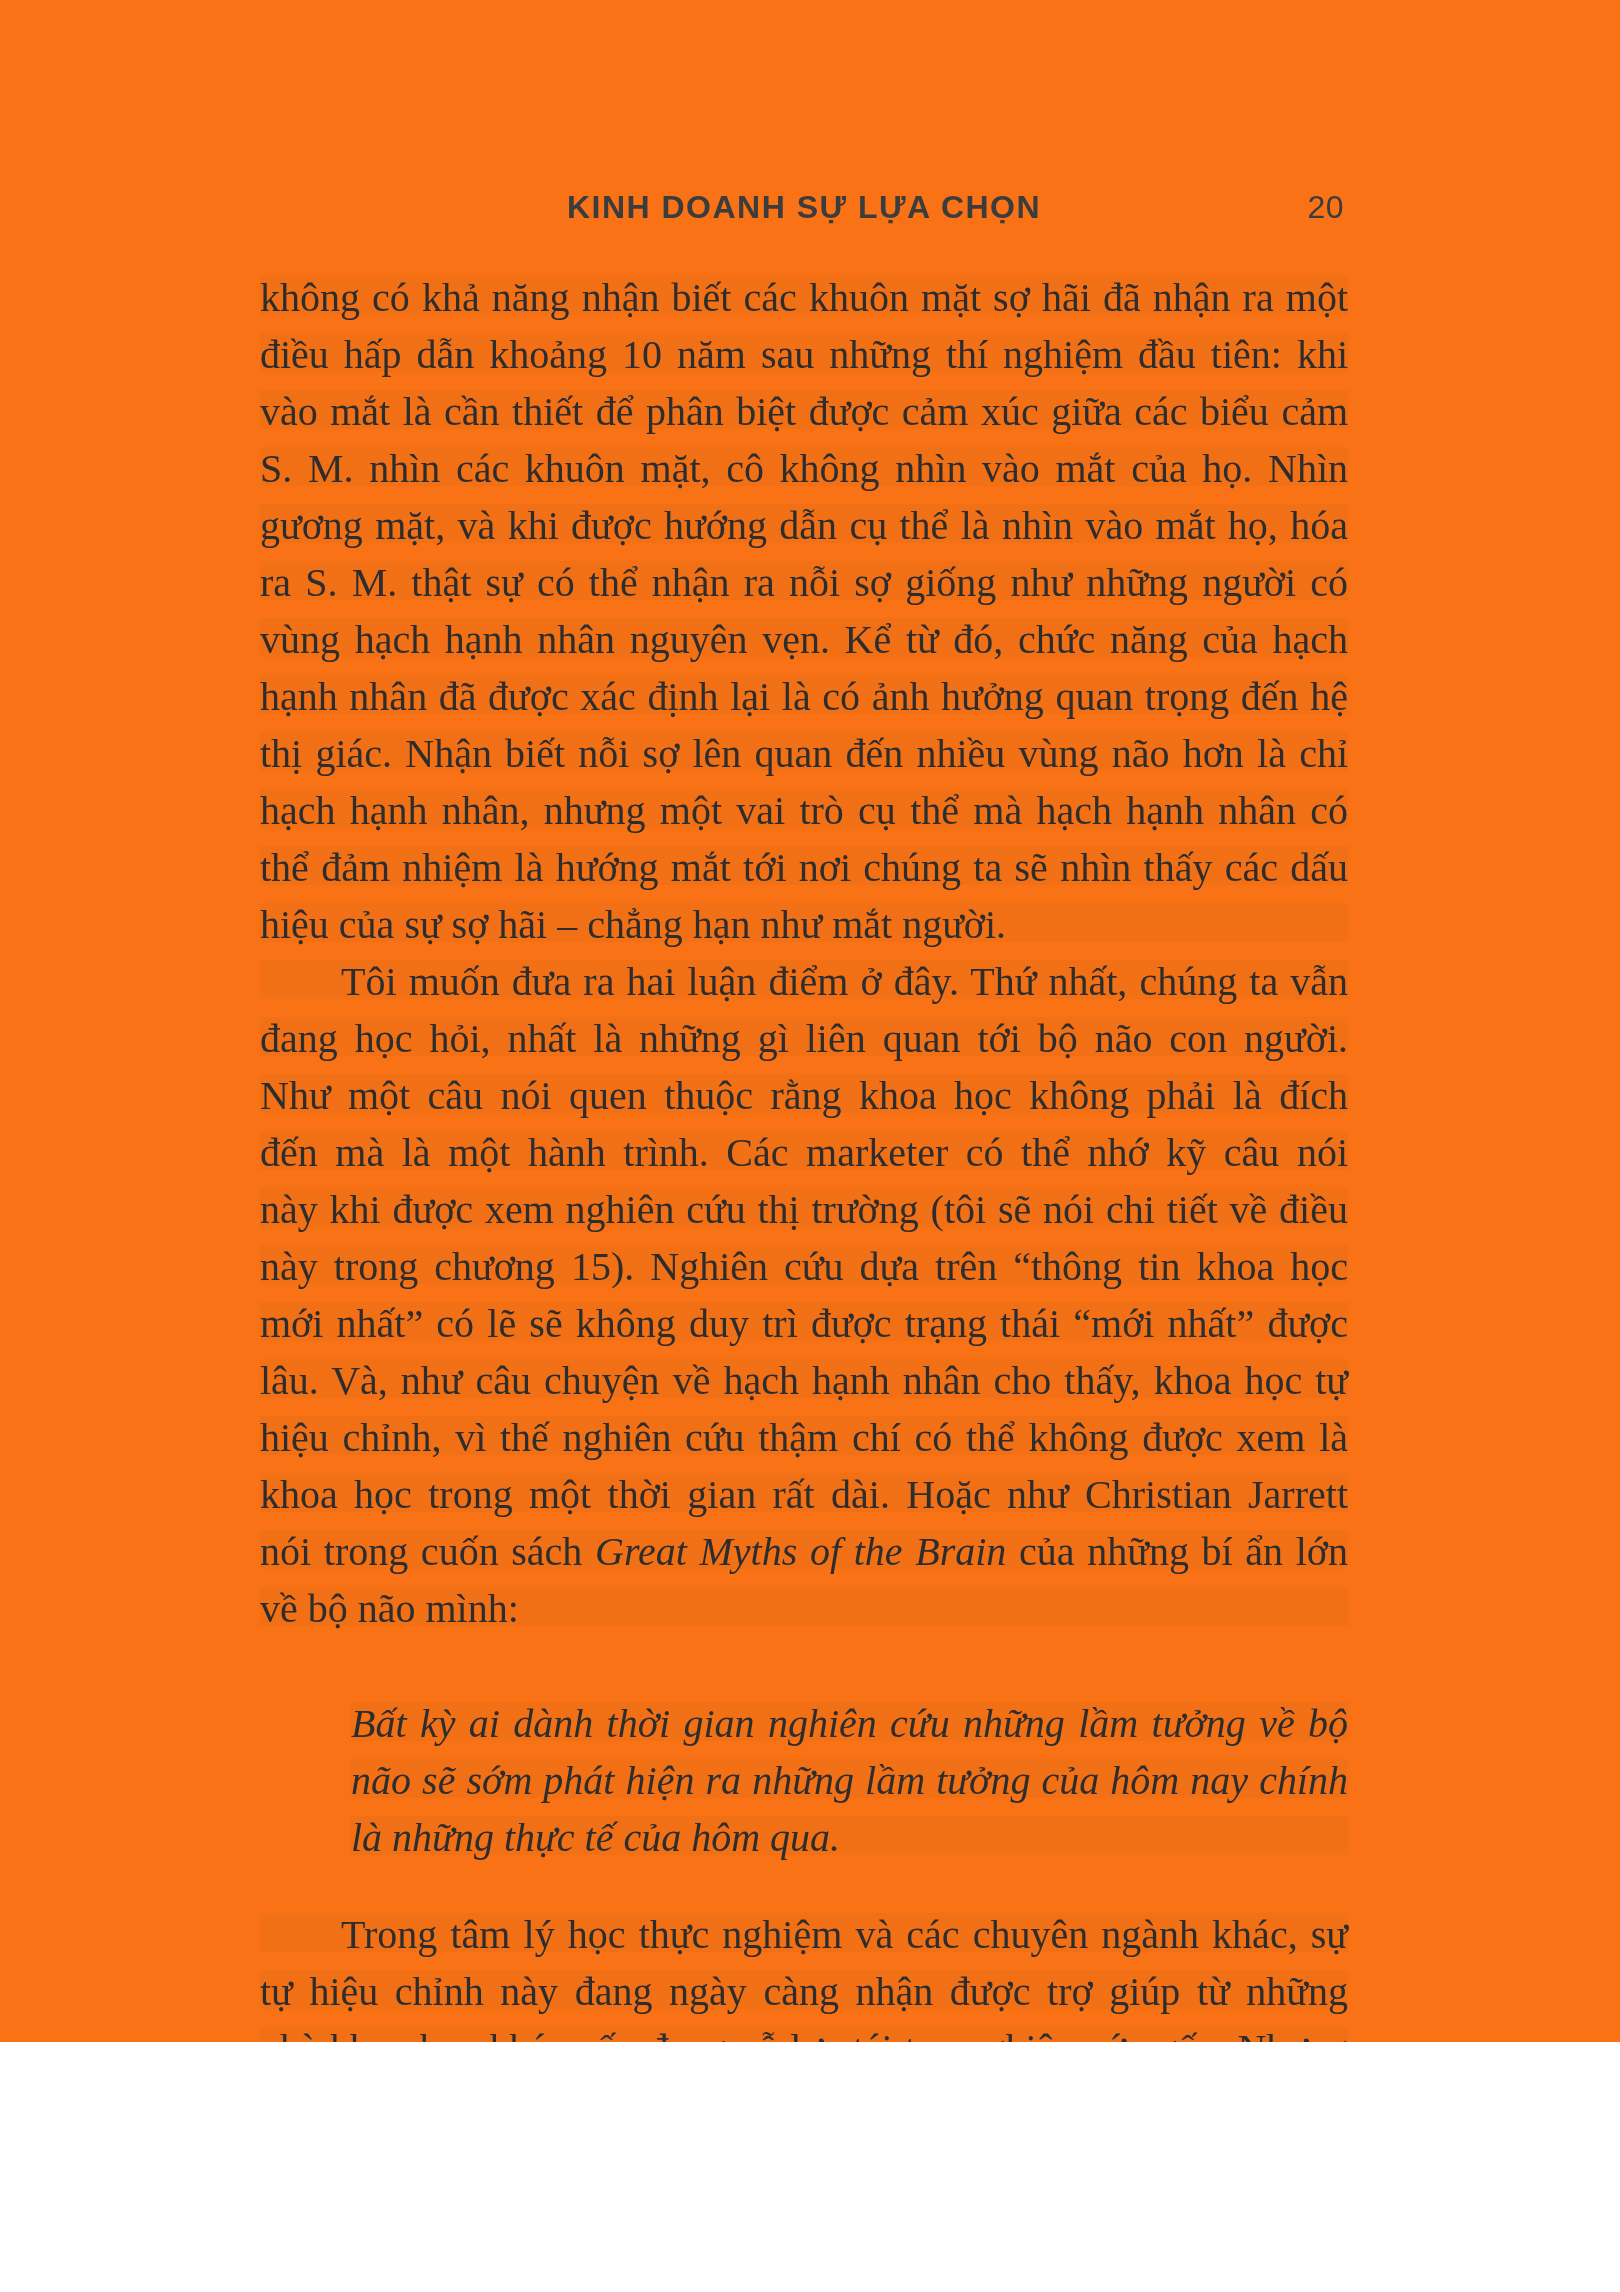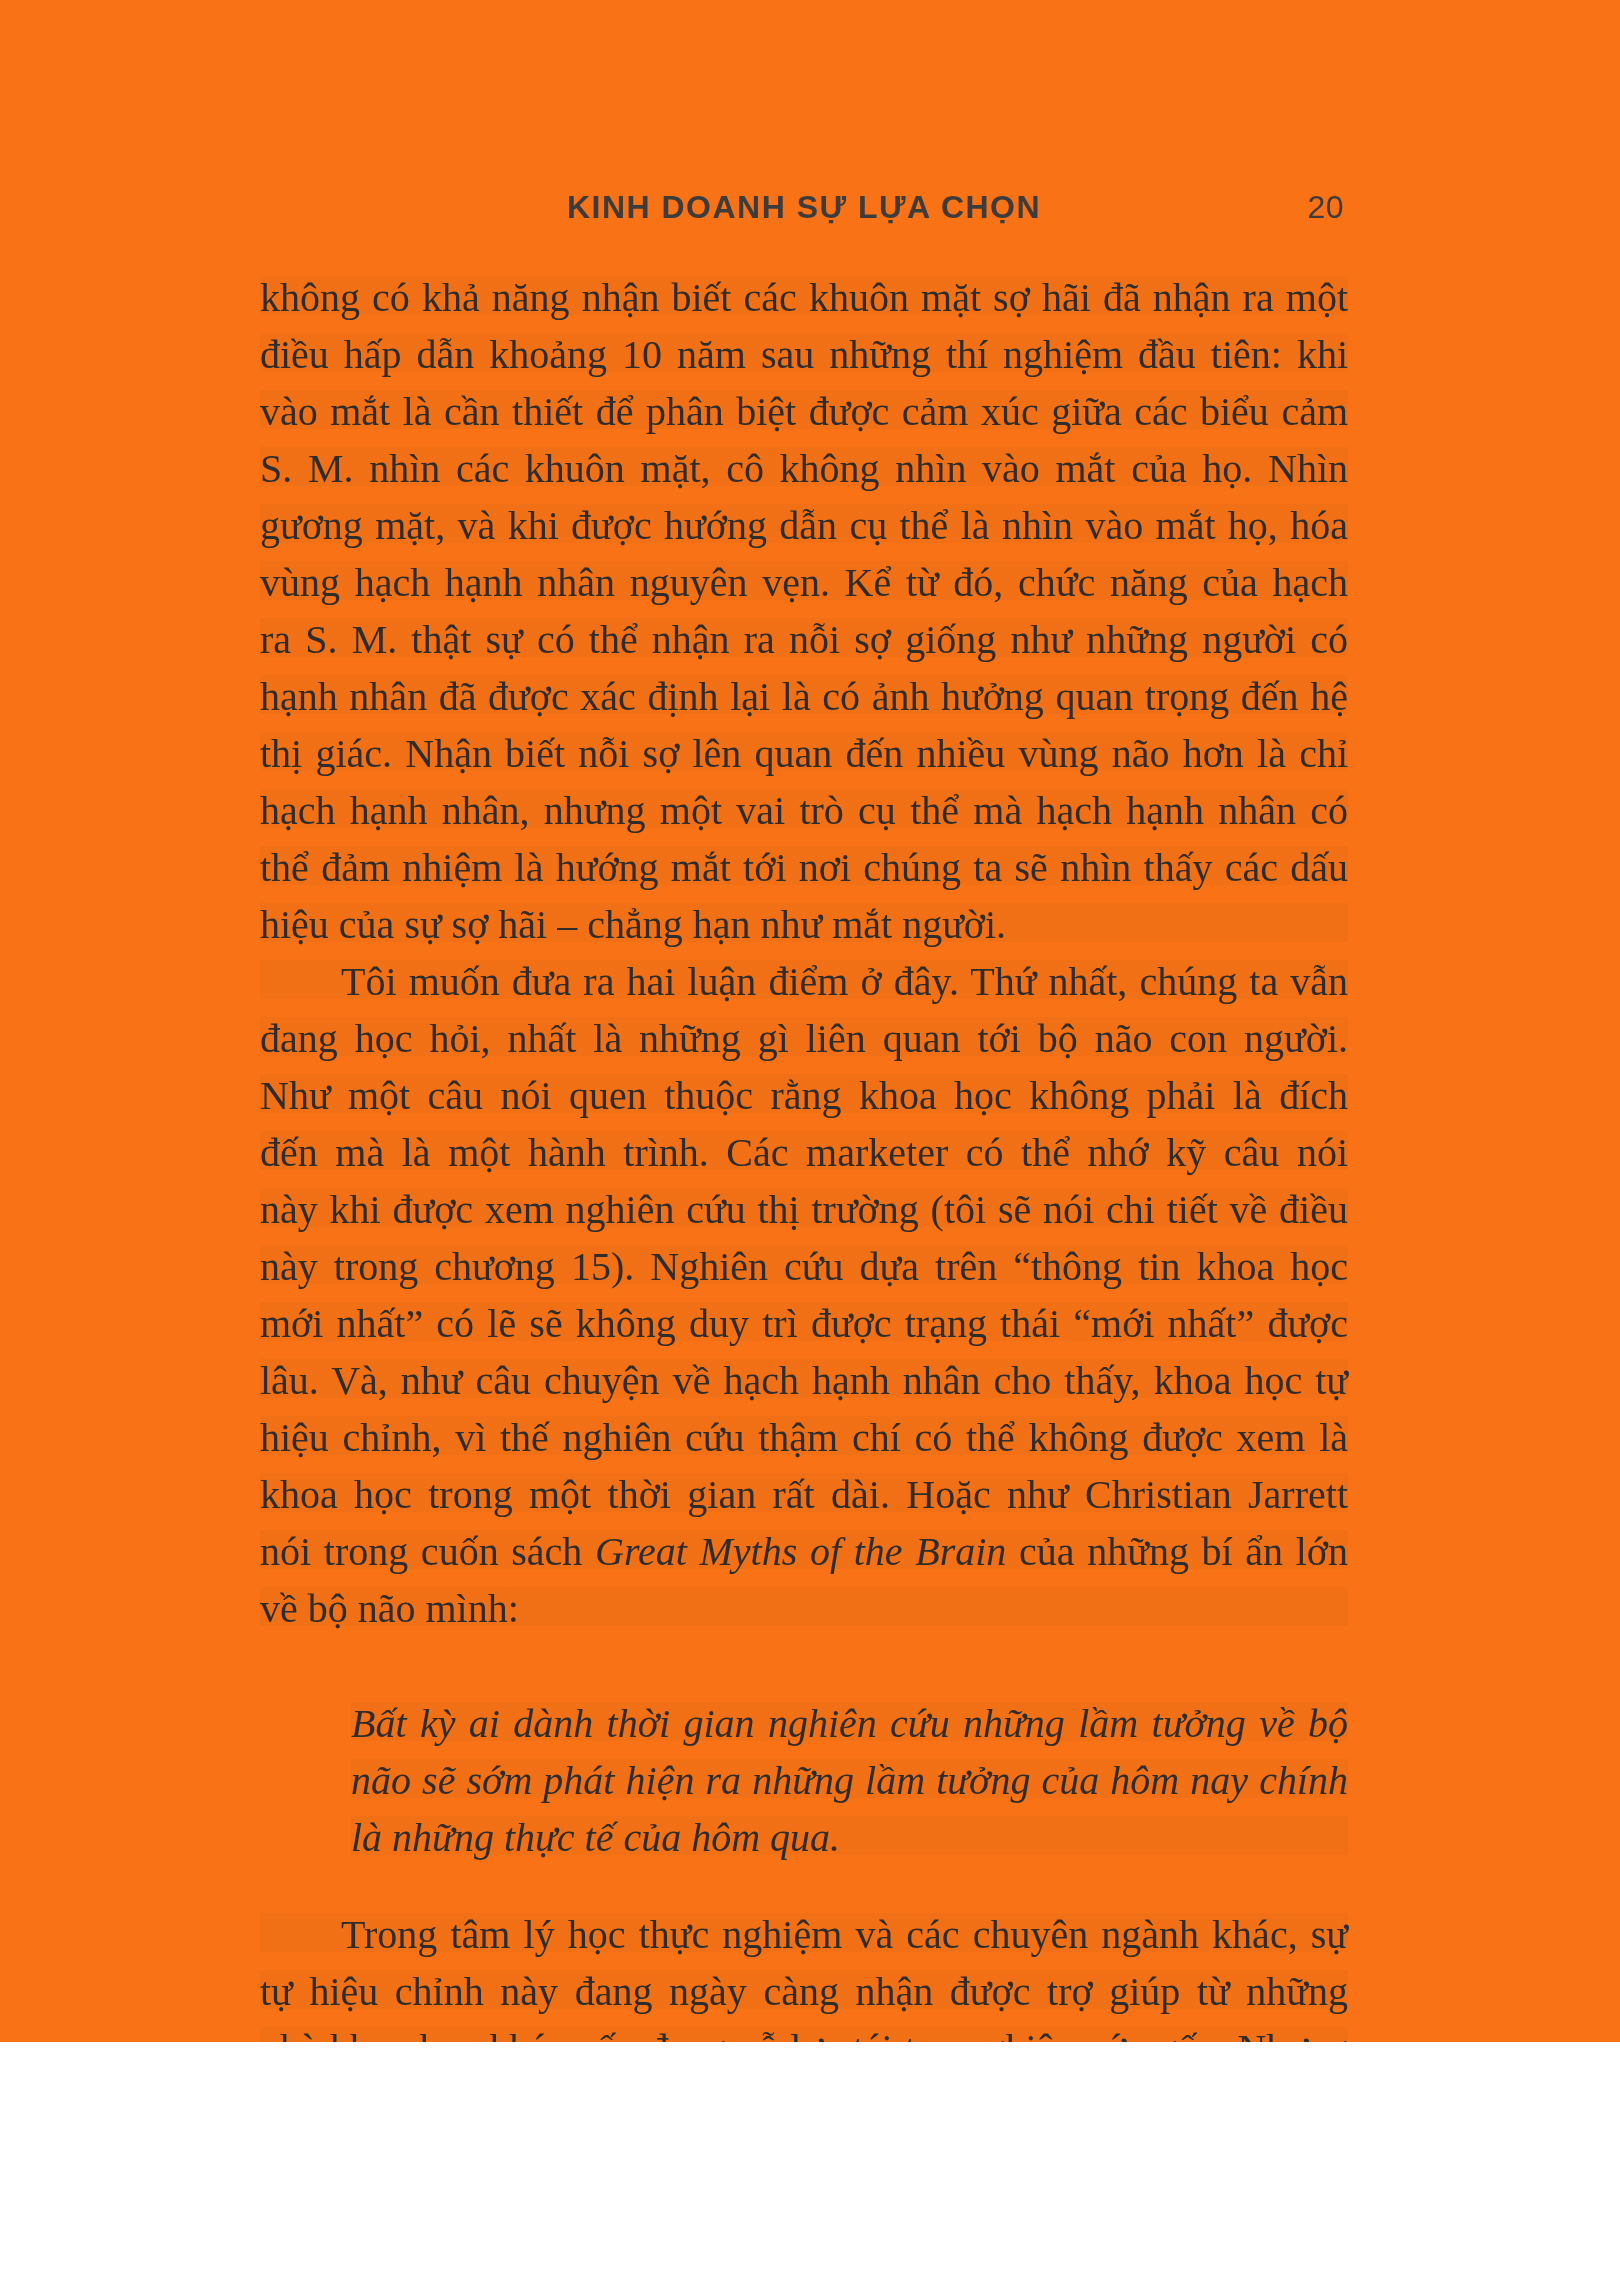--- a/index.html
+++ b/index.html
@@ -81,22 +81,22 @@
     <span class="pageno">20</span>
   </div>
 
   <div class="body-text">
       <div class="para body">
         <div class="line"><span>không có khả năng nhận biết các khuôn mặt sợ hãi đã nhận ra một</span></div>
         <div class="line"><span>điều hấp dẫn khoảng 10 năm sau những thí nghiệm đầu tiên: khi</span></div>
         <div class="line"><span>vào mắt là cần thiết để phân biệt được cảm xúc giữa các biểu cảm</span></div>
         <div class="line"><span>S. M. nhìn các khuôn mặt, cô không nhìn vào mắt của họ. Nhìn</span></div>
         <div class="line"><span>gương mặt, và khi được hướng dẫn cụ thể là nhìn vào mắt họ, hóa</span></div>
+        <div class="line"><span>ra S. M. thật sự có thể nhận ra nỗi sợ giống như những người có</span></div>
         <div class="line"><span>vùng hạch hạnh nhân nguyên vẹn. Kể từ đó, chức năng của hạch</span></div>
-        <div class="line"><span>ra S. M. thật sự có thể nhận ra nỗi sợ giống như những người có</span></div>
         <div class="line"><span>hạnh nhân đã được xác định lại là có ảnh hưởng quan trọng đến hệ</span></div>
         <div class="line"><span>thị giác. Nhận biết nỗi sợ lên quan đến nhiều vùng não hơn là chỉ</span></div>
         <div class="line"><span>hạch hạnh nhân, nhưng một vai trò cụ thể mà hạch hạnh nhân có</span></div>
         <div class="line"><span>thể đảm nhiệm là hướng mắt tới nơi chúng ta sẽ nhìn thấy các dấu</span></div>
         <div class="line no-j"><span>hiệu của sự sợ hãi – chẳng hạn như mắt người.</span></div>
       </div>
       <div class="para body">
         <div class="line first"><span>Tôi muốn đưa ra hai luận điểm ở đây. Thứ nhất, chúng ta vẫn</span></div>
         <div class="line"><span>đang học hỏi, nhất là những gì liên quan tới bộ não con người.</span></div>
         <div class="line"><span>Như một câu nói quen thuộc rằng khoa học không phải là đích</span></div>

